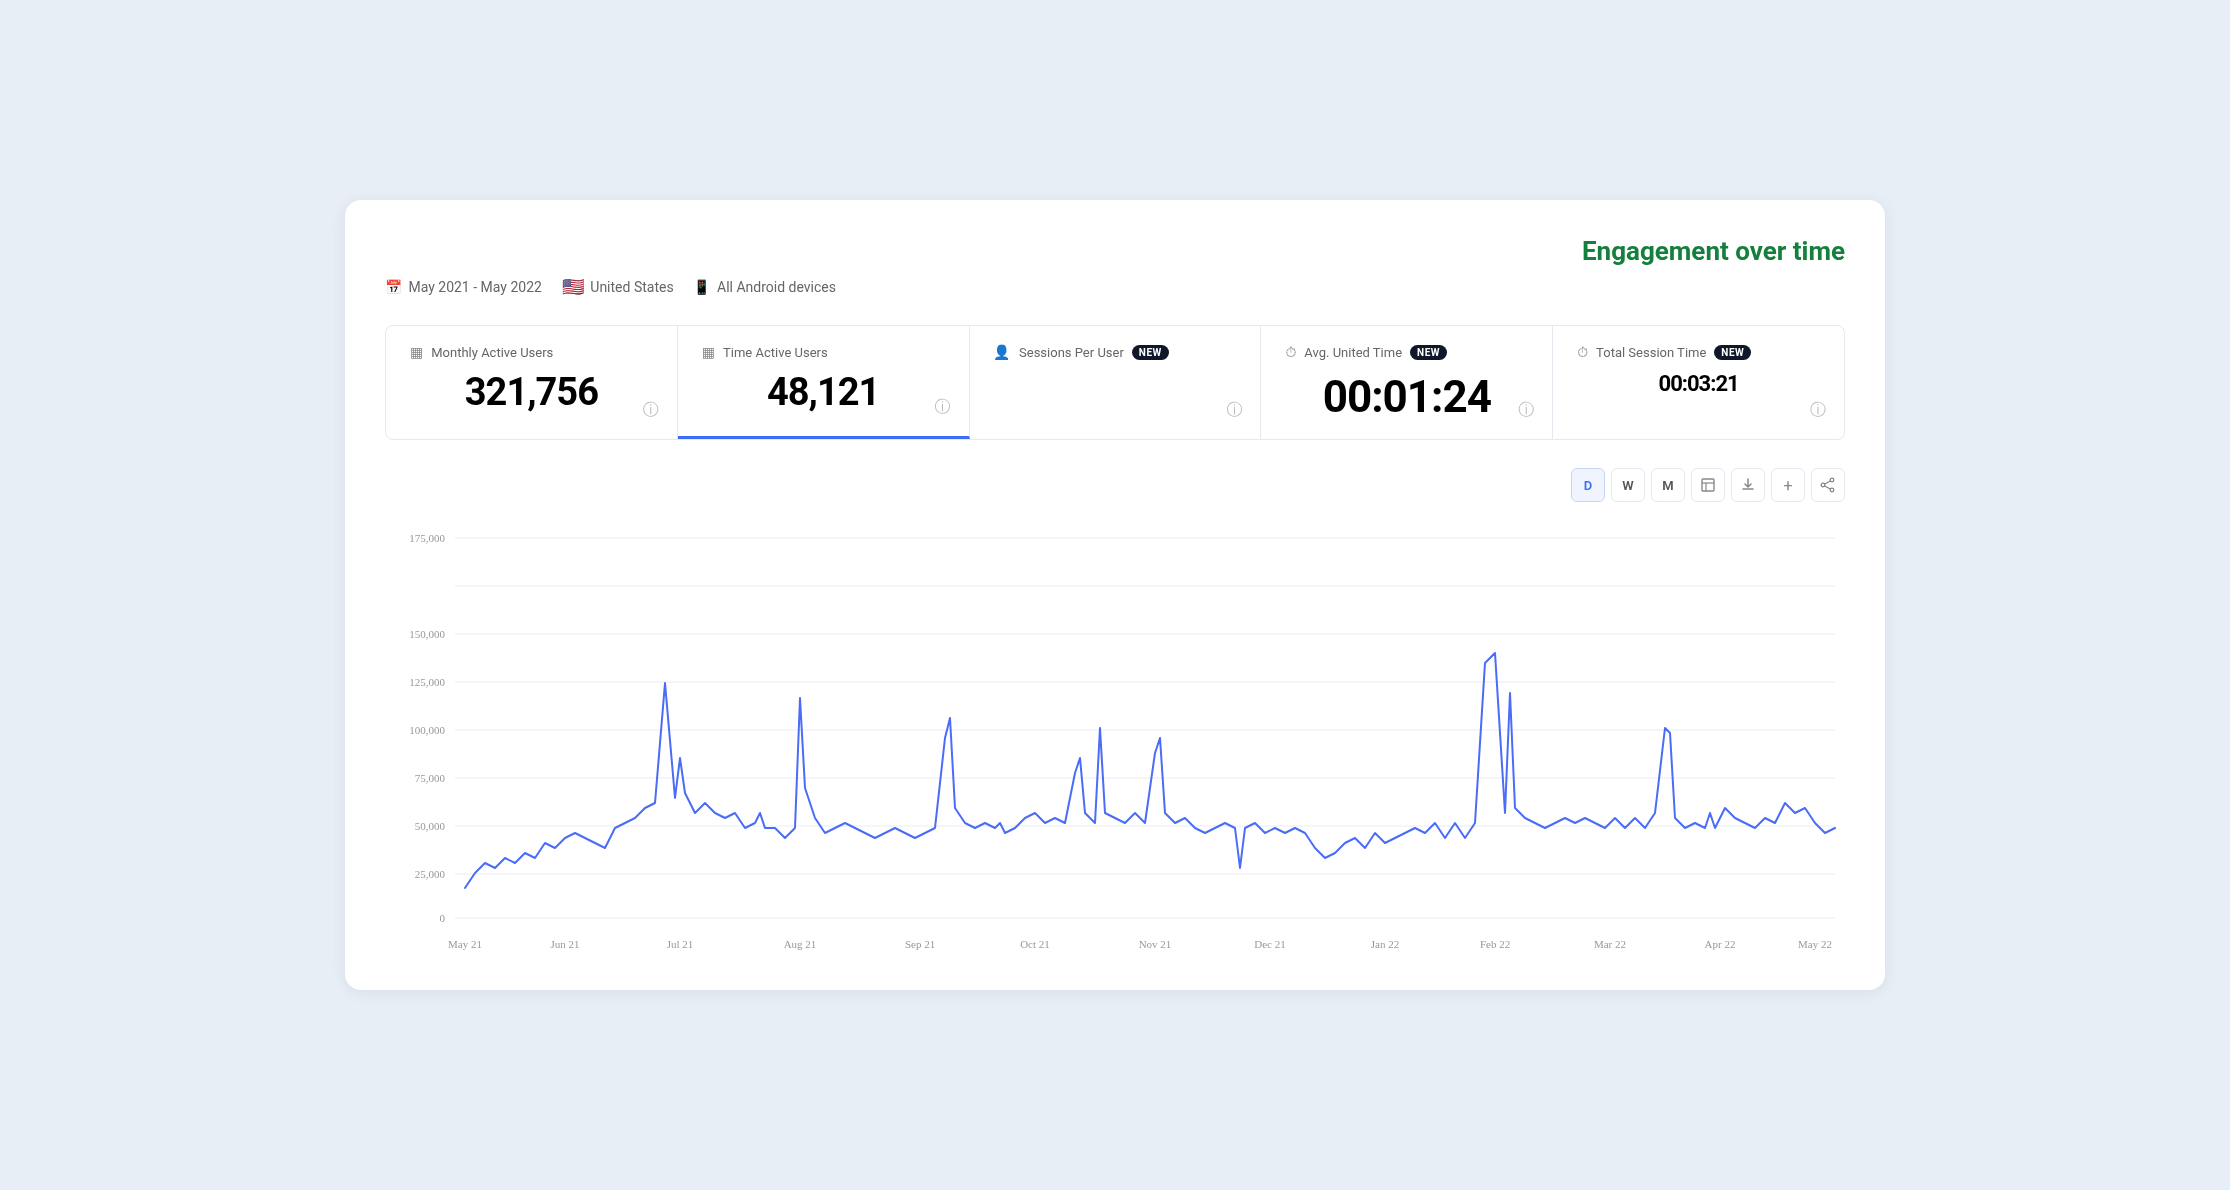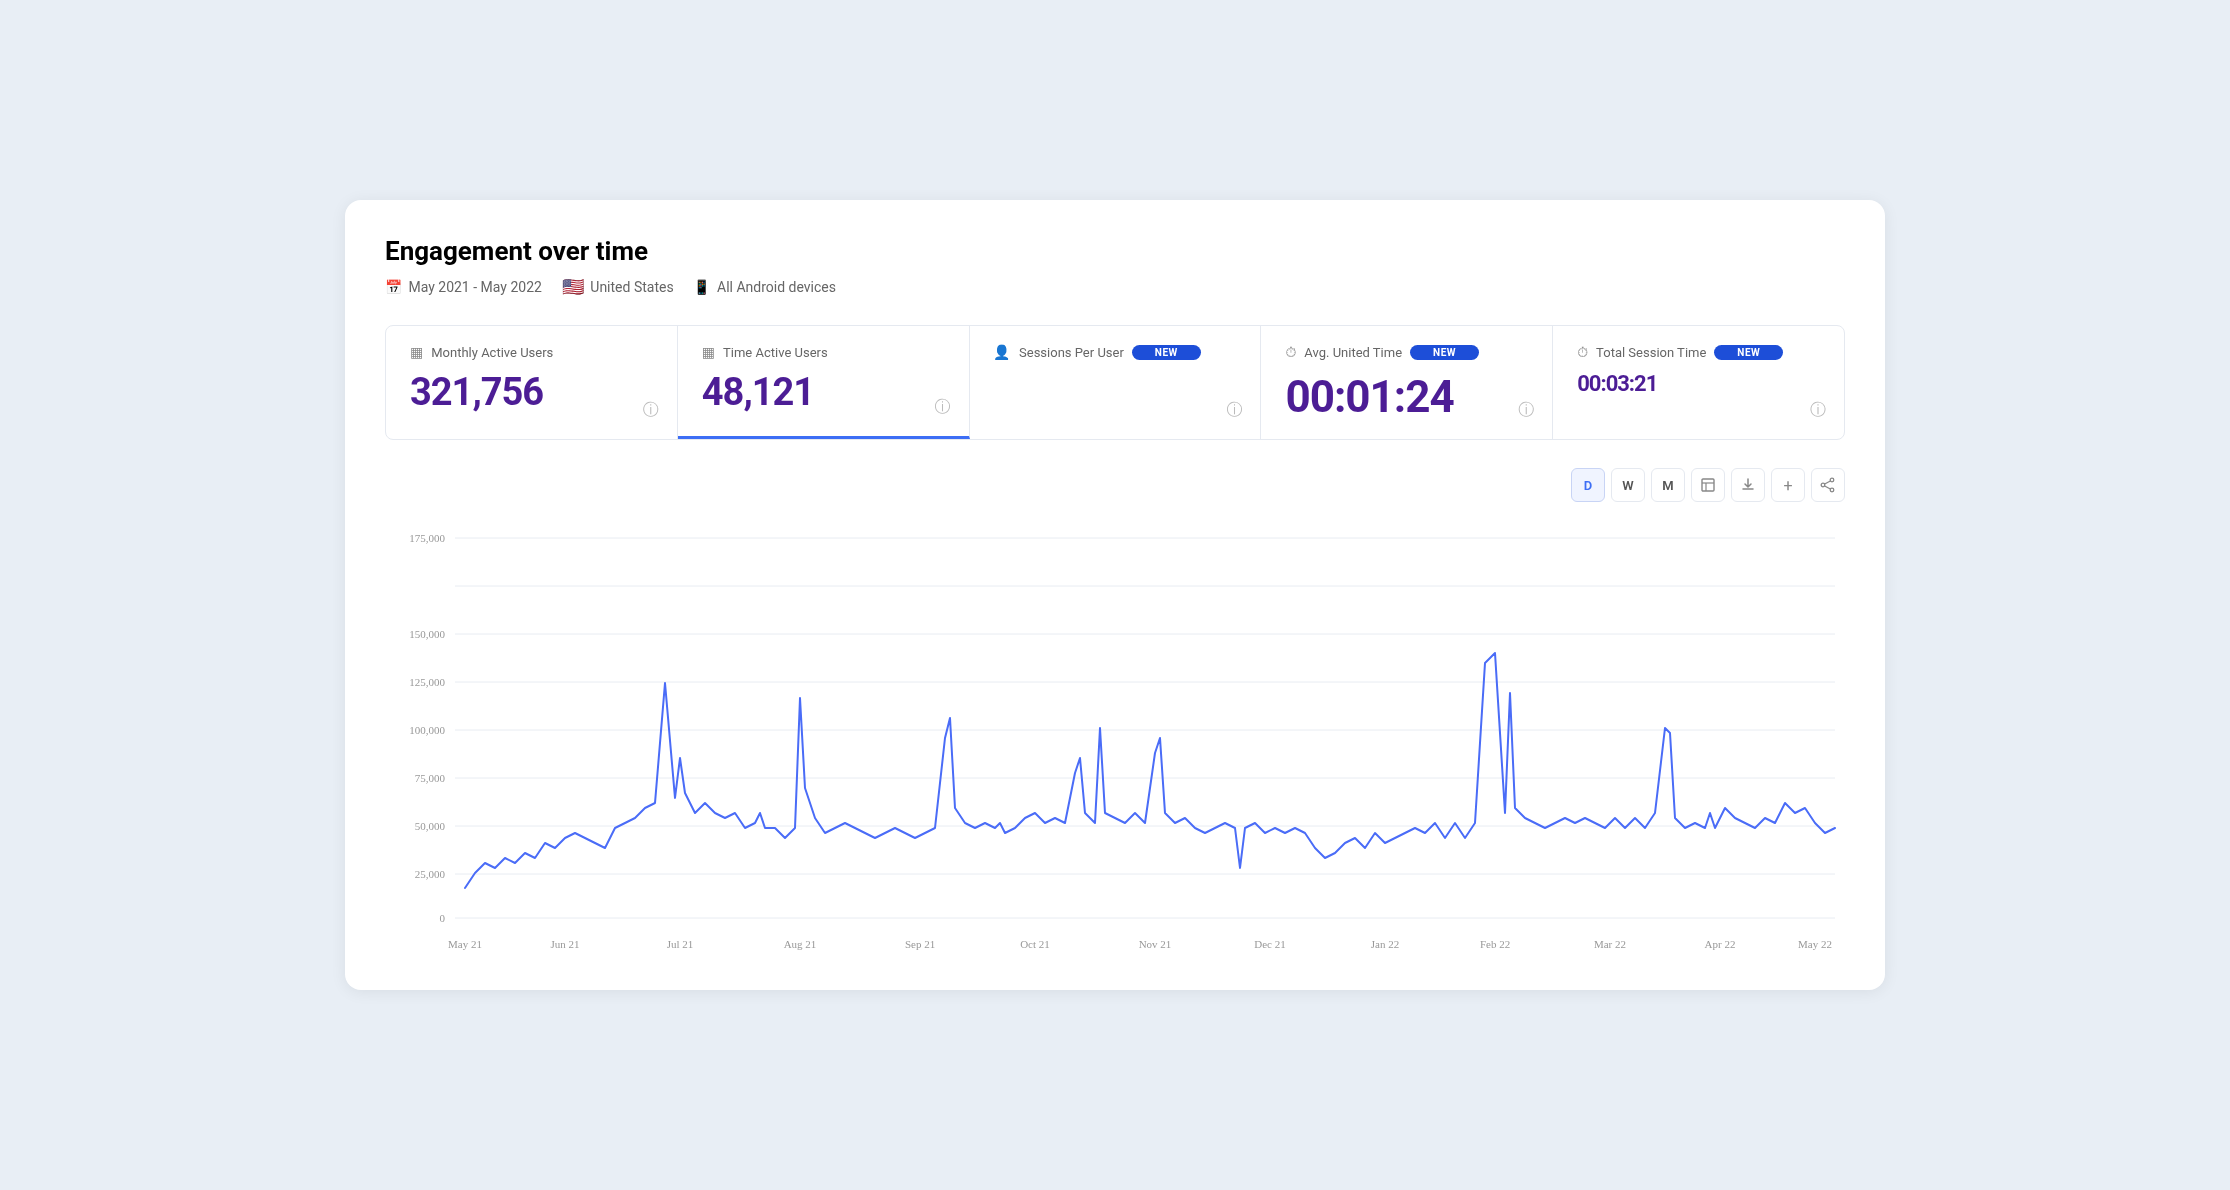--- a/index.html
+++ b/index.html
@@ -16,22 +16,23 @@
       background: #fff;
       border-radius: 16px;
       padding: 36px 40px 32px;
       width: 100%;
       max-width: 1540px;
       box-shadow: 0 2px 16px rgba(0,0,0,0.07);
     }
     .card-title {
       font-size: 26px;
       font-weight: 700;
-      color: #000000;
+      color: #15803d;
       margin-bottom: 10px;
+      text-align: right;
     }
     .filters {
       display: flex;
       align-items: center;
       gap: 20px;
       margin-bottom: 28px;
       color: #666;
       font-size: 14px;
     }
     .filter-item {
@@ -68,33 +69,34 @@
       gap: 8px;
       font-size: 13px;
       color: #666;
       margin-bottom: 10px;
     }
     .metric-label-icon {
       font-size: 14px;
       color: #888;
     }
     .new-badge {
-      background: #1d4ed8;
+      background: #0f172a;
       color: #fff;
       font-size: 10px;
       font-weight: 700;
-      padding: 2px 23px;
+      padding: 2px 7px;
       border-radius: 10px;
       letter-spacing: 0.5px;
     }
     .metric-value {
       font-size: 38px;
       font-weight: 700;
-      color: #4c1d95;
+      color: #000000;
       letter-spacing: -1px;
+      text-align: center;
     }
     .metric-info {
       position: absolute;
       right: 18px;
       bottom: 18px;
       color: #bbb;
       font-size: 16px;
       cursor: pointer;
     }
     .chart-toolbar {

